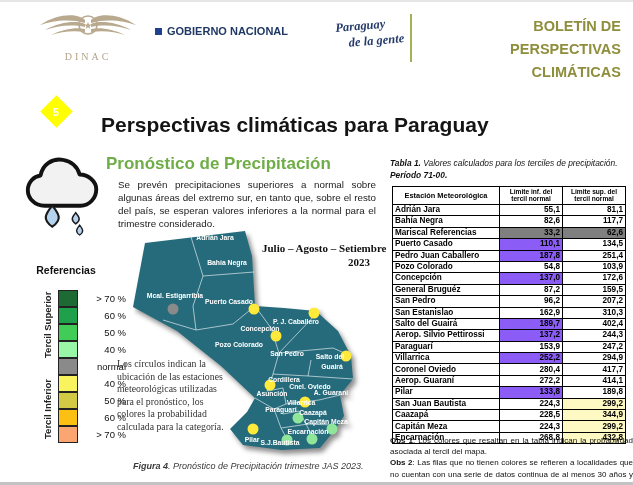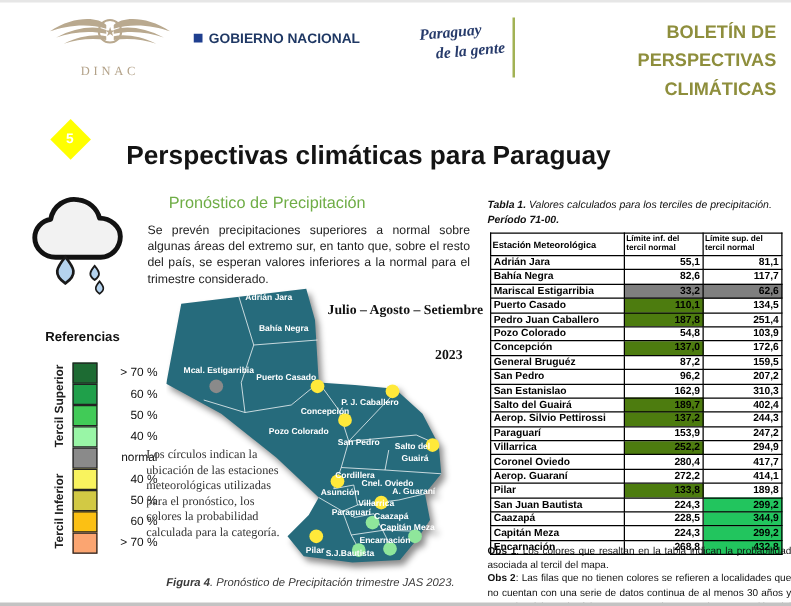--- a/index.html
+++ b/index.html
@@ -33,47 +33,47 @@
   .legend-wrap{position:absolute;left:12px;top:288px;width:104px;height:162px;}
   #legend-rows{position:absolute;left:46px;top:0;}
   .legend-row{display:flex;align-items:center;height:17px;}
   .swatch{width:20px;height:17px;border:1px solid #222;box-sizing:border-box;margin-top:-1px;flex:none;}
   .legend-label{font-size:9.5px;color:#111;margin-left:6px;width:42px;text-align:right;}
   .tercil{position:absolute;left:30px;font-weight:bold;font-size:9.5px;color:#222;
           writing-mode:vertical-rl;transform:rotate(180deg);height:70px;text-align:center;}
   .tercil-sup{top:0;} .tercil-inf{top:84px;}
 
   
-  .precip-heading{position:absolute;left:135px;top:152px;margin:0;font-size:13px;font-weight:normal;color:#6fad46;}
+  .precip-heading{position:absolute;left:106px;top:152px;margin:0;font-size:17px;font-weight:bold;color:#6fad46;}
   .forecast-text{position:absolute;left:118px;top:177px;width:258px;margin:0;font-size:9.8px;
                  line-height:1.32;text-align:justify;color:#222;}
   .period{position:absolute;left:262px;top:240px;width:120px;text-align:center;color:#111;
           font-family:"Liberation Serif",serif;font-weight:bold;font-size:11px;white-space:nowrap;}
-  .period .yr{margin-top:24px;text-align:right;padding-right:12px;}
+  .period .yr{margin-top:2px;text-align:right;padding-right:12px;}
   #map{position:absolute;left:133px;top:226px;}
   .country{filter:drop-shadow(3px 4px 2.5px rgba(0,0,0,0.45));}
   .dept{fill:none;stroke:#ffffff;stroke-width:0.7;opacity:0.85;}
   .maplbl{font-family:"Liberation Sans",sans-serif;font-size:6.8px;font-weight:bold;fill:#ffffff;text-anchor:middle;}
   .map-note{position:absolute;left:117px;top:356px;width:114px;margin:0;color:#333;
             font-family:"Liberation Serif",serif;font-size:9.8px;line-height:1.28;}
   .figcap{position:absolute;left:133px;top:459px;margin:0;font-size:9px;font-style:italic;color:#3a3a3a;}
   .figcap b{font-style:italic;margin-top:12px;}
 
   
   .tbl-caption{position:absolute;left:390px;top:155px;width:243px;font-size:8.4px;font-style:italic;
                color:#111;line-height:1.45;}
   .tbl-caption b{font-style:italic;}
   table.terciles{position:absolute;left:392px;top:184px;width:233px;border-collapse:collapse;table-layout:fixed;}
   .terciles th,.terciles td{border:1px solid #000;padding:0 2px;line-height:1;}
-  .terciles th{font-size:6.6px;font-weight:bold;text-align:left;padding:1px 1px;height:15px;}
+  .terciles th{font-size:6.6px;font-weight:bold;text-align:center;padding:1px 1px;height:15px;}
   .terciles th.c0{font-size:7.4px;}
   .terciles td{height:10.4px;font-size:8.2px;font-weight:bold;color:#000;}
   .terciles td.station{text-align:left;white-space:nowrap;overflow:hidden;}
   .terciles td.val{text-align:right;}
-  .bg-yellow{background:#4d7c0f;} .bg-green{background:#22c55e;} .bg-gray{background:#7f7f7f;}
+  .bg-yellow{background:#8b5cf6;} .bg-green{background:#fef9c3;} .bg-gray{background:#7f7f7f;}
   .obs{position:absolute;left:390px;top:433px;width:243px;font-size:8px;line-height:1.4;
        text-align:justify;color:#111;}
   .obs p{margin:0;}
 </style>
 </head>
 <body>
 
 <div class="page">
 
   <div class="dinac">
@@ -257,21 +257,21 @@
           <td class="station">Adrián Jara</td>
           <td class="val">55,1</td>
           <td class="val">81,1</td>
         </tr>
         <tr>
           <td class="station">Bahía Negra</td>
           <td class="val">82,6</td>
           <td class="val">117,7</td>
         </tr>
         <tr>
-          <td class="station">Mariscal Estigarribia</td>
+          <td class="station">Mariscal Referencias</td>
           <td class="val bg-gray">33,2</td>
           <td class="val bg-gray">62,6</td>
         </tr>
         <tr>
           <td class="station">Puerto Casado</td>
           <td class="val bg-yellow">110,1</td>
           <td class="val">134,5</td>
         </tr>
         <tr>
           <td class="station">Pedro Juan Caballero</td>

